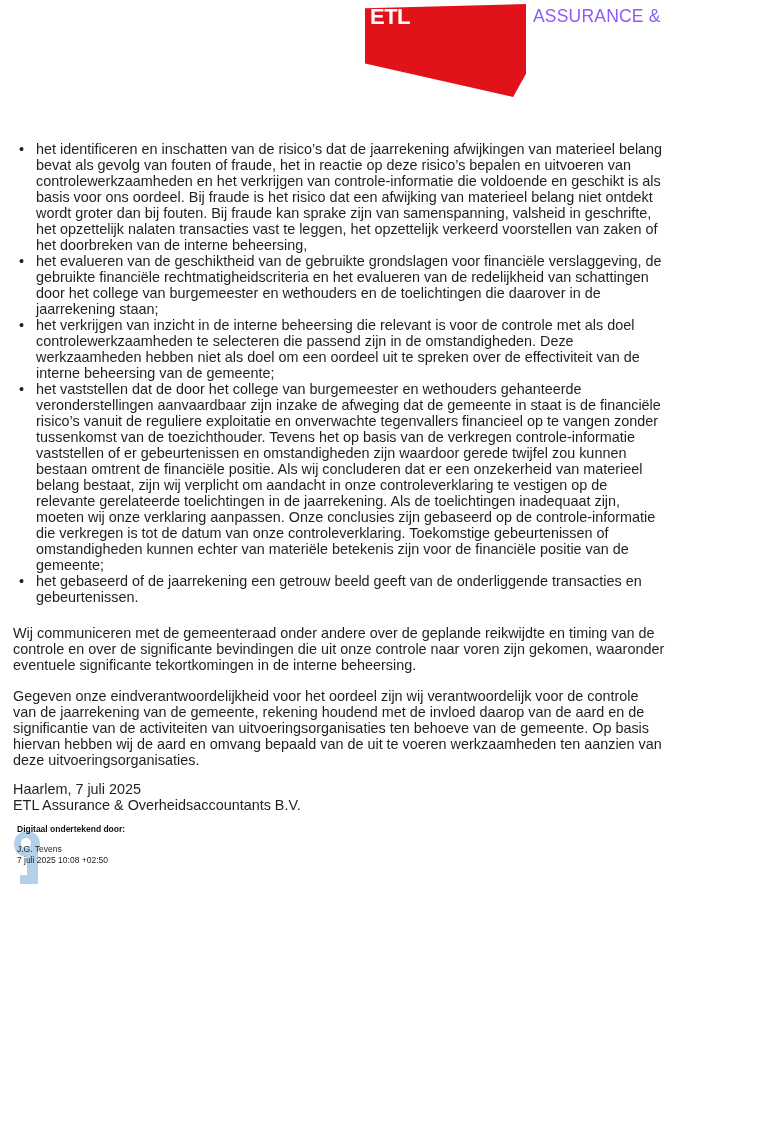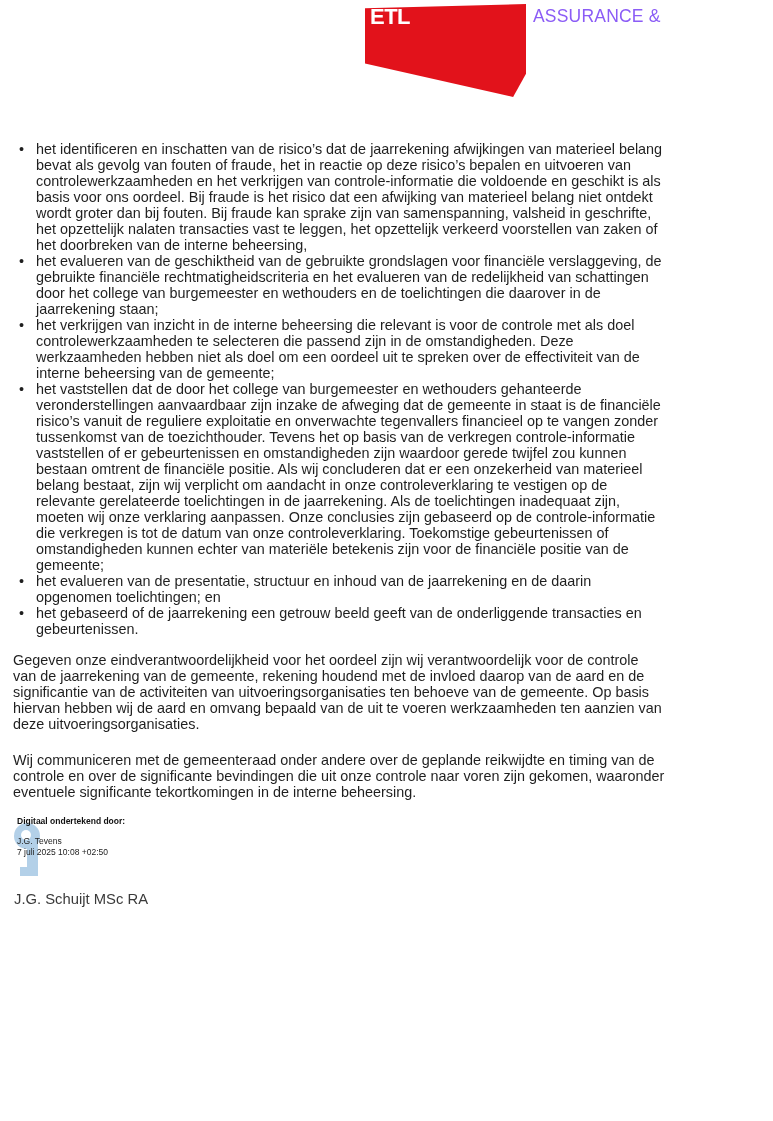--- a/index.html
+++ b/index.html
@@ -102,46 +102,45 @@
 risico’s vanuit de reguliere exploitatie en onverwachte tegenvallers financieel op te vangen zonder
 tussenkomst van de toezichthouder. Tevens het op basis van de verkregen controle-informatie
 vaststellen of er gebeurtenissen en omstandigheden zijn waardoor gerede twijfel zou kunnen
 bestaan omtrent de financiële positie. Als wij concluderen dat er een onzekerheid van materieel
 belang bestaat, zijn wij verplicht om aandacht in onze controleverklaring te vestigen op de
 relevante gerelateerde toelichtingen in de jaarrekening. Als de toelichtingen inadequaat zijn,
 moeten wij onze verklaring aanpassen. Onze conclusies zijn gebaseerd op de controle-informatie
 die verkregen is tot de datum van onze controleverklaring. Toekomstige gebeurtenissen of
 omstandigheden kunnen echter van materiële betekenis zijn voor de financiële positie van de
 gemeente;</li>
-    <li>het evalueren van de presentatie, structuur en inhoud van de jaarrekening en de daarin
-opgenomen toelichtingen; en</li>
     <li>het gebaseerd of de jaarrekening een getrouw beeld geeft van de onderliggende transacties en
 gebeurtenissen.</li>
   </ul>
+
+  <p class="para para-b">Wij communiceren met de gemeenteraad onder andere over de geplande reikwijdte en timing van de
+controle en over de significante bevindingen die uit onze controle naar voren zijn gekomen, waaronder
+eventuele significante tekortkomingen in de interne beheersing.</p>
 
   <p class="para para-a">Gegeven onze eindverantwoordelijkheid voor het oordeel zijn wij verantwoordelijk voor de controle
 van de jaarrekening van de gemeente, rekening houdend met de invloed daarop van de aard en de
 significantie van de activiteiten van uitvoeringsorganisaties ten behoeve van de gemeente. Op basis
 hiervan hebben wij de aard en omvang bepaald van de uit te voeren werkzaamheden ten aanzien van
 deze uitvoeringsorganisaties.</p>
 
-  <p class="para para-b">Wij communiceren met de gemeenteraad onder andere over de geplande reikwijdte en timing van de
-controle en over de significante bevindingen die uit onze controle naar voren zijn gekomen, waaronder
-eventuele significante tekortkomingen in de interne beheersing.</p>
-
   <div class="closing">
+    <div>Haarlem, 7 juli 2025</div>
+    <div>ETL Assurance &amp; Overheidsaccountants B.V.</div>
   </div>
 
   <div class="sigblock">
     <svg class="sig-watermark" viewBox="0 0 28 55" aria-hidden="true">
       <circle cx="13" cy="13" r="13" fill="#b3d0e8"></circle>
       <circle cx="12" cy="12" r="5" fill="#ffffff"></circle>
       <rect x="13" y="18" width="11" height="30" fill="#b3d0e8"></rect>
       <rect x="6" y="44" width="18" height="9" fill="#b3d0e8"></rect>
     </svg>
     <div class="sig-label">Digitaal ondertekend door:</div>
     <div class="sig-name">J.G. Tevens</div>
     <div class="sig-time">7 juli 2025 10:08 +02:50</div>
   </div>
 
-  <div class="signatory">J.G. Schuijt MSc RA</div>
 
 </div>
 
 </body></html>

